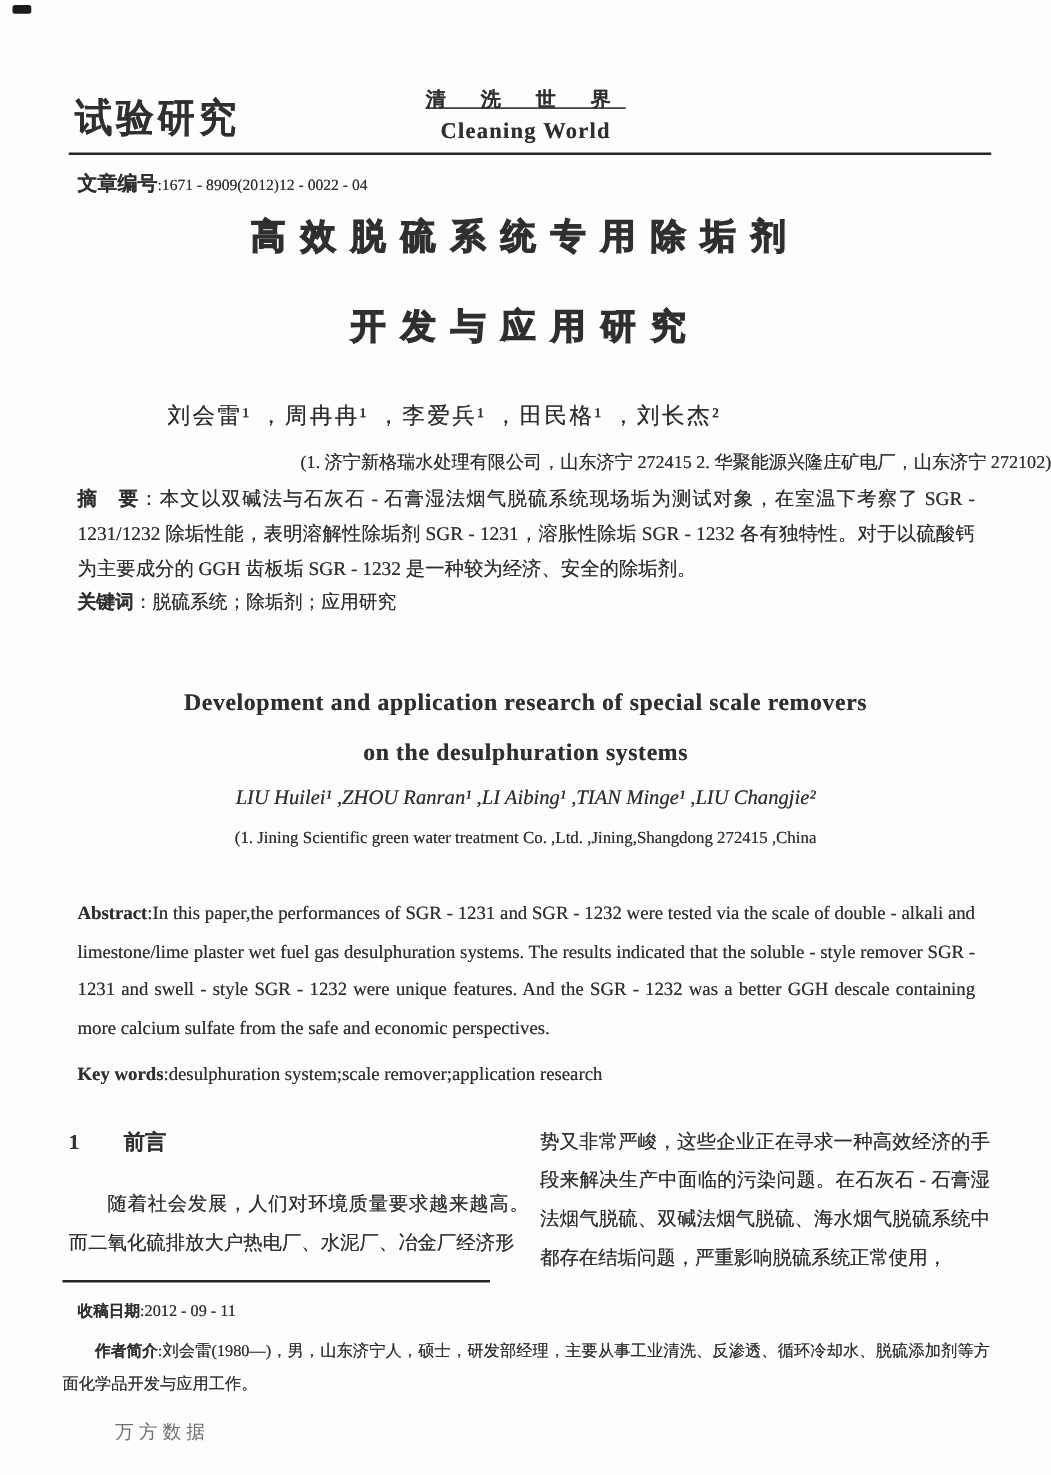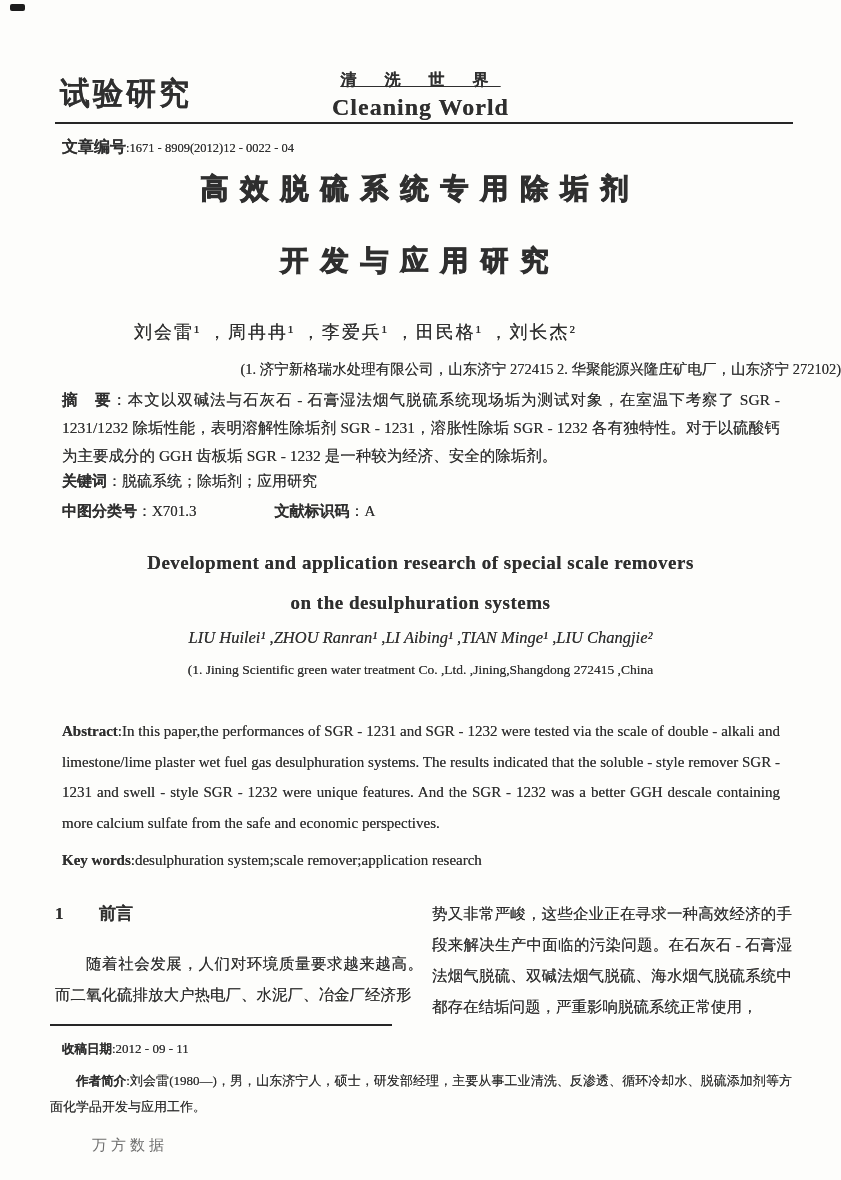--- a/index.html
+++ b/index.html
@@ -26,21 +26,21 @@
     font-family:"Liberation Sans","DejaVu Sans",sans-serif;
     font-weight:900;font-size:30px;letter-spacing:3px;
     transform:scaleY(1.05);
   }
   .journal-cn{
     left:0;top:70px;width:841px;text-align:center;
     font-size:16px;letter-spacing:12px;font-weight:600;text-decoration:underline;
   }
   .journal-en{
     left:0;top:94px;width:841px;text-align:center;
-    font-weight:700;font-size:24px;letter-spacing:1px;
+    font-weight:700;font-size:18px;letter-spacing:1px;
   }
   .issue-block{
     left:660px;top:74px;width:160px;text-align:center;
     font-size:13px;line-height:23px;
   }
   .rule{background:#262626;}
   .header-rule{left:55px;top:122px;width:738px;height:2px;}
   .article-no{left:62px;top:137px;font-size:12.5px;}
   .article-no b{font-family:"Liberation Sans","DejaVu Sans",sans-serif;font-size:16px;text-align:center;}
 
@@ -120,21 +120,20 @@
   <div class="abs cn-title cn-title-1">高效脱硫系统专用除垢剂</div>
   <div class="abs cn-title cn-title-2">开发与应用研究</div>
 
   <div class="abs authors-cn">刘会雷¹ ，周冉冉¹ ，李爱兵¹ ，田民格¹ ，刘长杰²</div>
   <div class="abs affil-cn">(1. 济宁新格瑞水处理有限公司，山东济宁 272415 2. 华聚能源兴隆庄矿电厂，山东济宁 272102)</div>
 
   <p class="abs cn-abstract"><b>摘　要</b><span>：本文以双碱法与石灰石 - 石膏湿法烟气脱硫系统现场垢为测试对象，在室温下考察了 SGR - 1231/1232 除垢性能，表明溶解性除垢剂 SGR - 1231，溶胀性除垢 SGR - 1232 各有独特性。对于以硫酸钙为主要成分的 GGH 齿板垢 SGR - 1232 是一种较为经济、安全的除垢剂。</span></p>
 
   <div class="abs kw-cn"><b>关键词</b><span>：脱硫系统；除垢剂；应用研究</span></div>
 
-  <div class="abs clc"><b>中图分类号</b><span>：X701.3</span><span class="gap"></span><b>文献标识码</b><span>：A</span></div>
 
   <div class="abs en-title en-title-1">Development and application research of special scale removers</div>
   <div class="abs en-title en-title-2">on the desulphuration systems</div>
   <div class="abs en-authors">LIU Huilei¹ ,ZHOU Ranran¹ ,LI Aibing¹ ,TIAN Minge¹ ,LIU Changjie²</div>
   <div class="abs en-affil en-affil-1">(1. Jining Scientific green water treatment Co. ,Ltd. ,Jining,Shangdong 272415 ,China</div>
 
   <p class="abs en-abstract"><b>Abstract</b><span>:In this paper,the performances of SGR - 1231 and SGR - 1232 were tested via the scale of double - alkali and limestone/lime plaster wet fuel gas desulphuration systems. The results indicated that the soluble - style remover SGR - 1231 and swell - style SGR - 1232 were unique features. And the SGR - 1232 was a better GGH descale containing more calcium sulfate from the safe and economic perspectives.</span></p>
 
   <div class="abs en-kw"><b>Key words</b><span>:desulphuration system;scale remover;application research</span></div>
 

